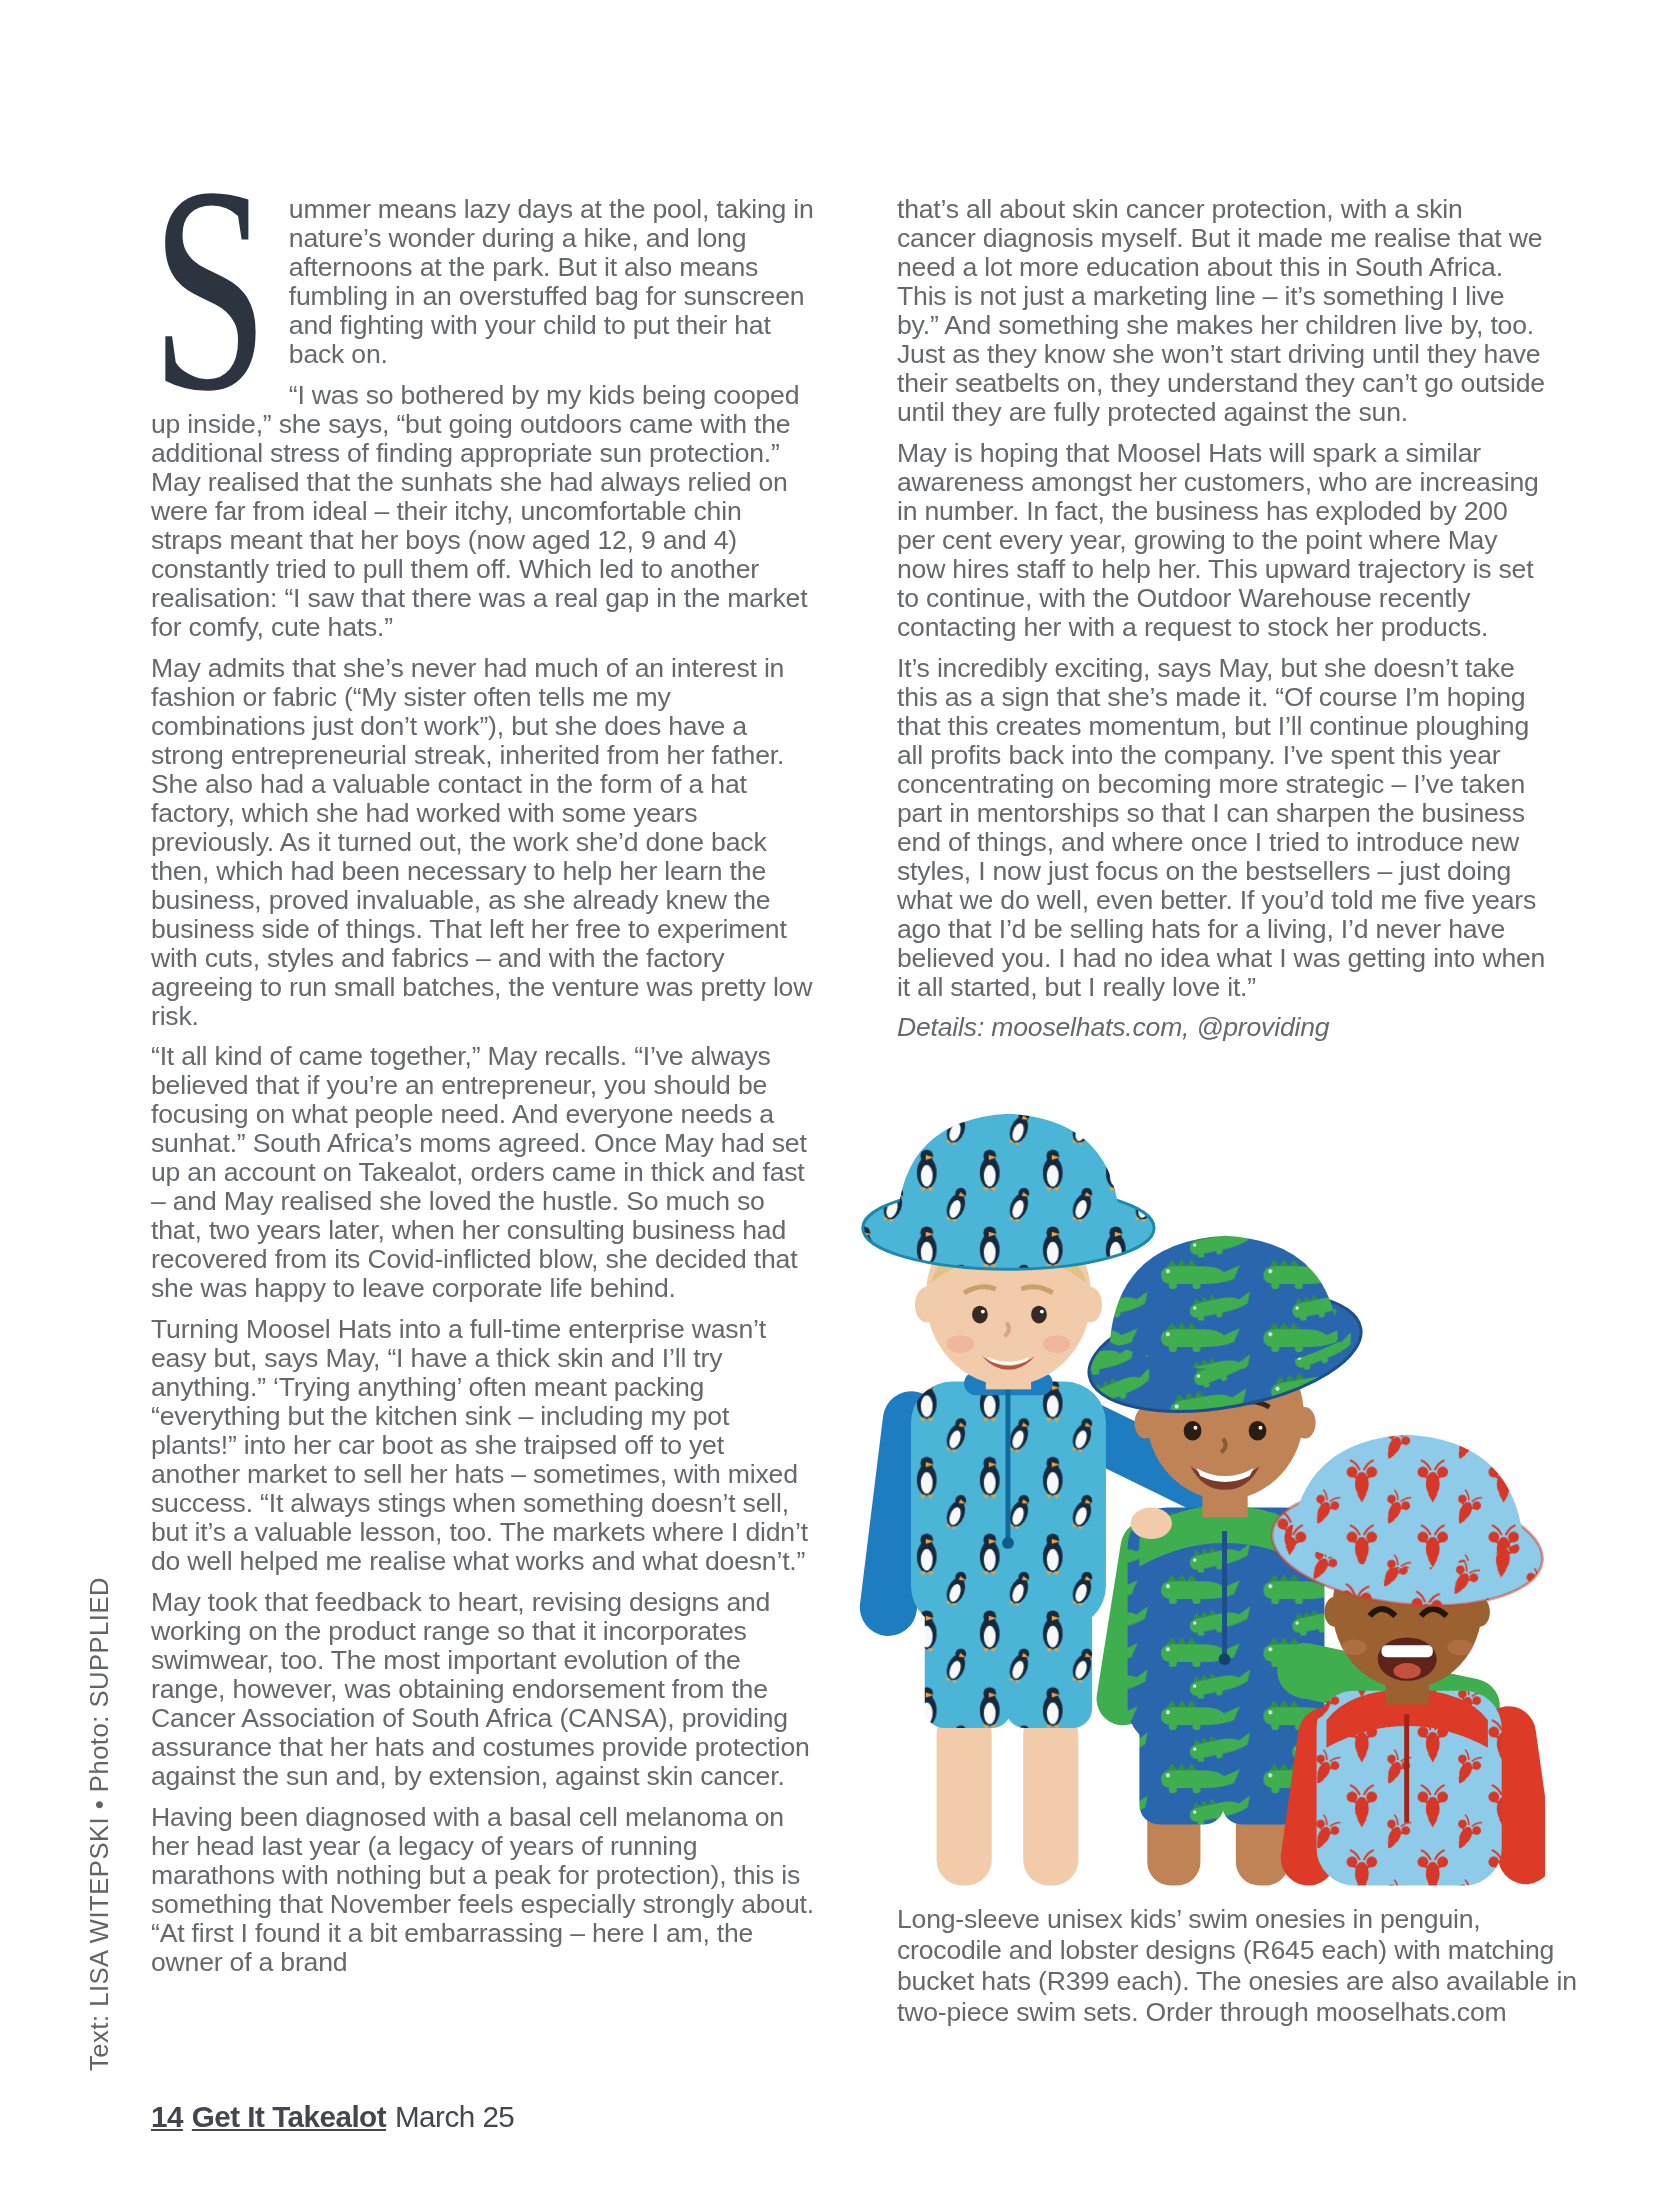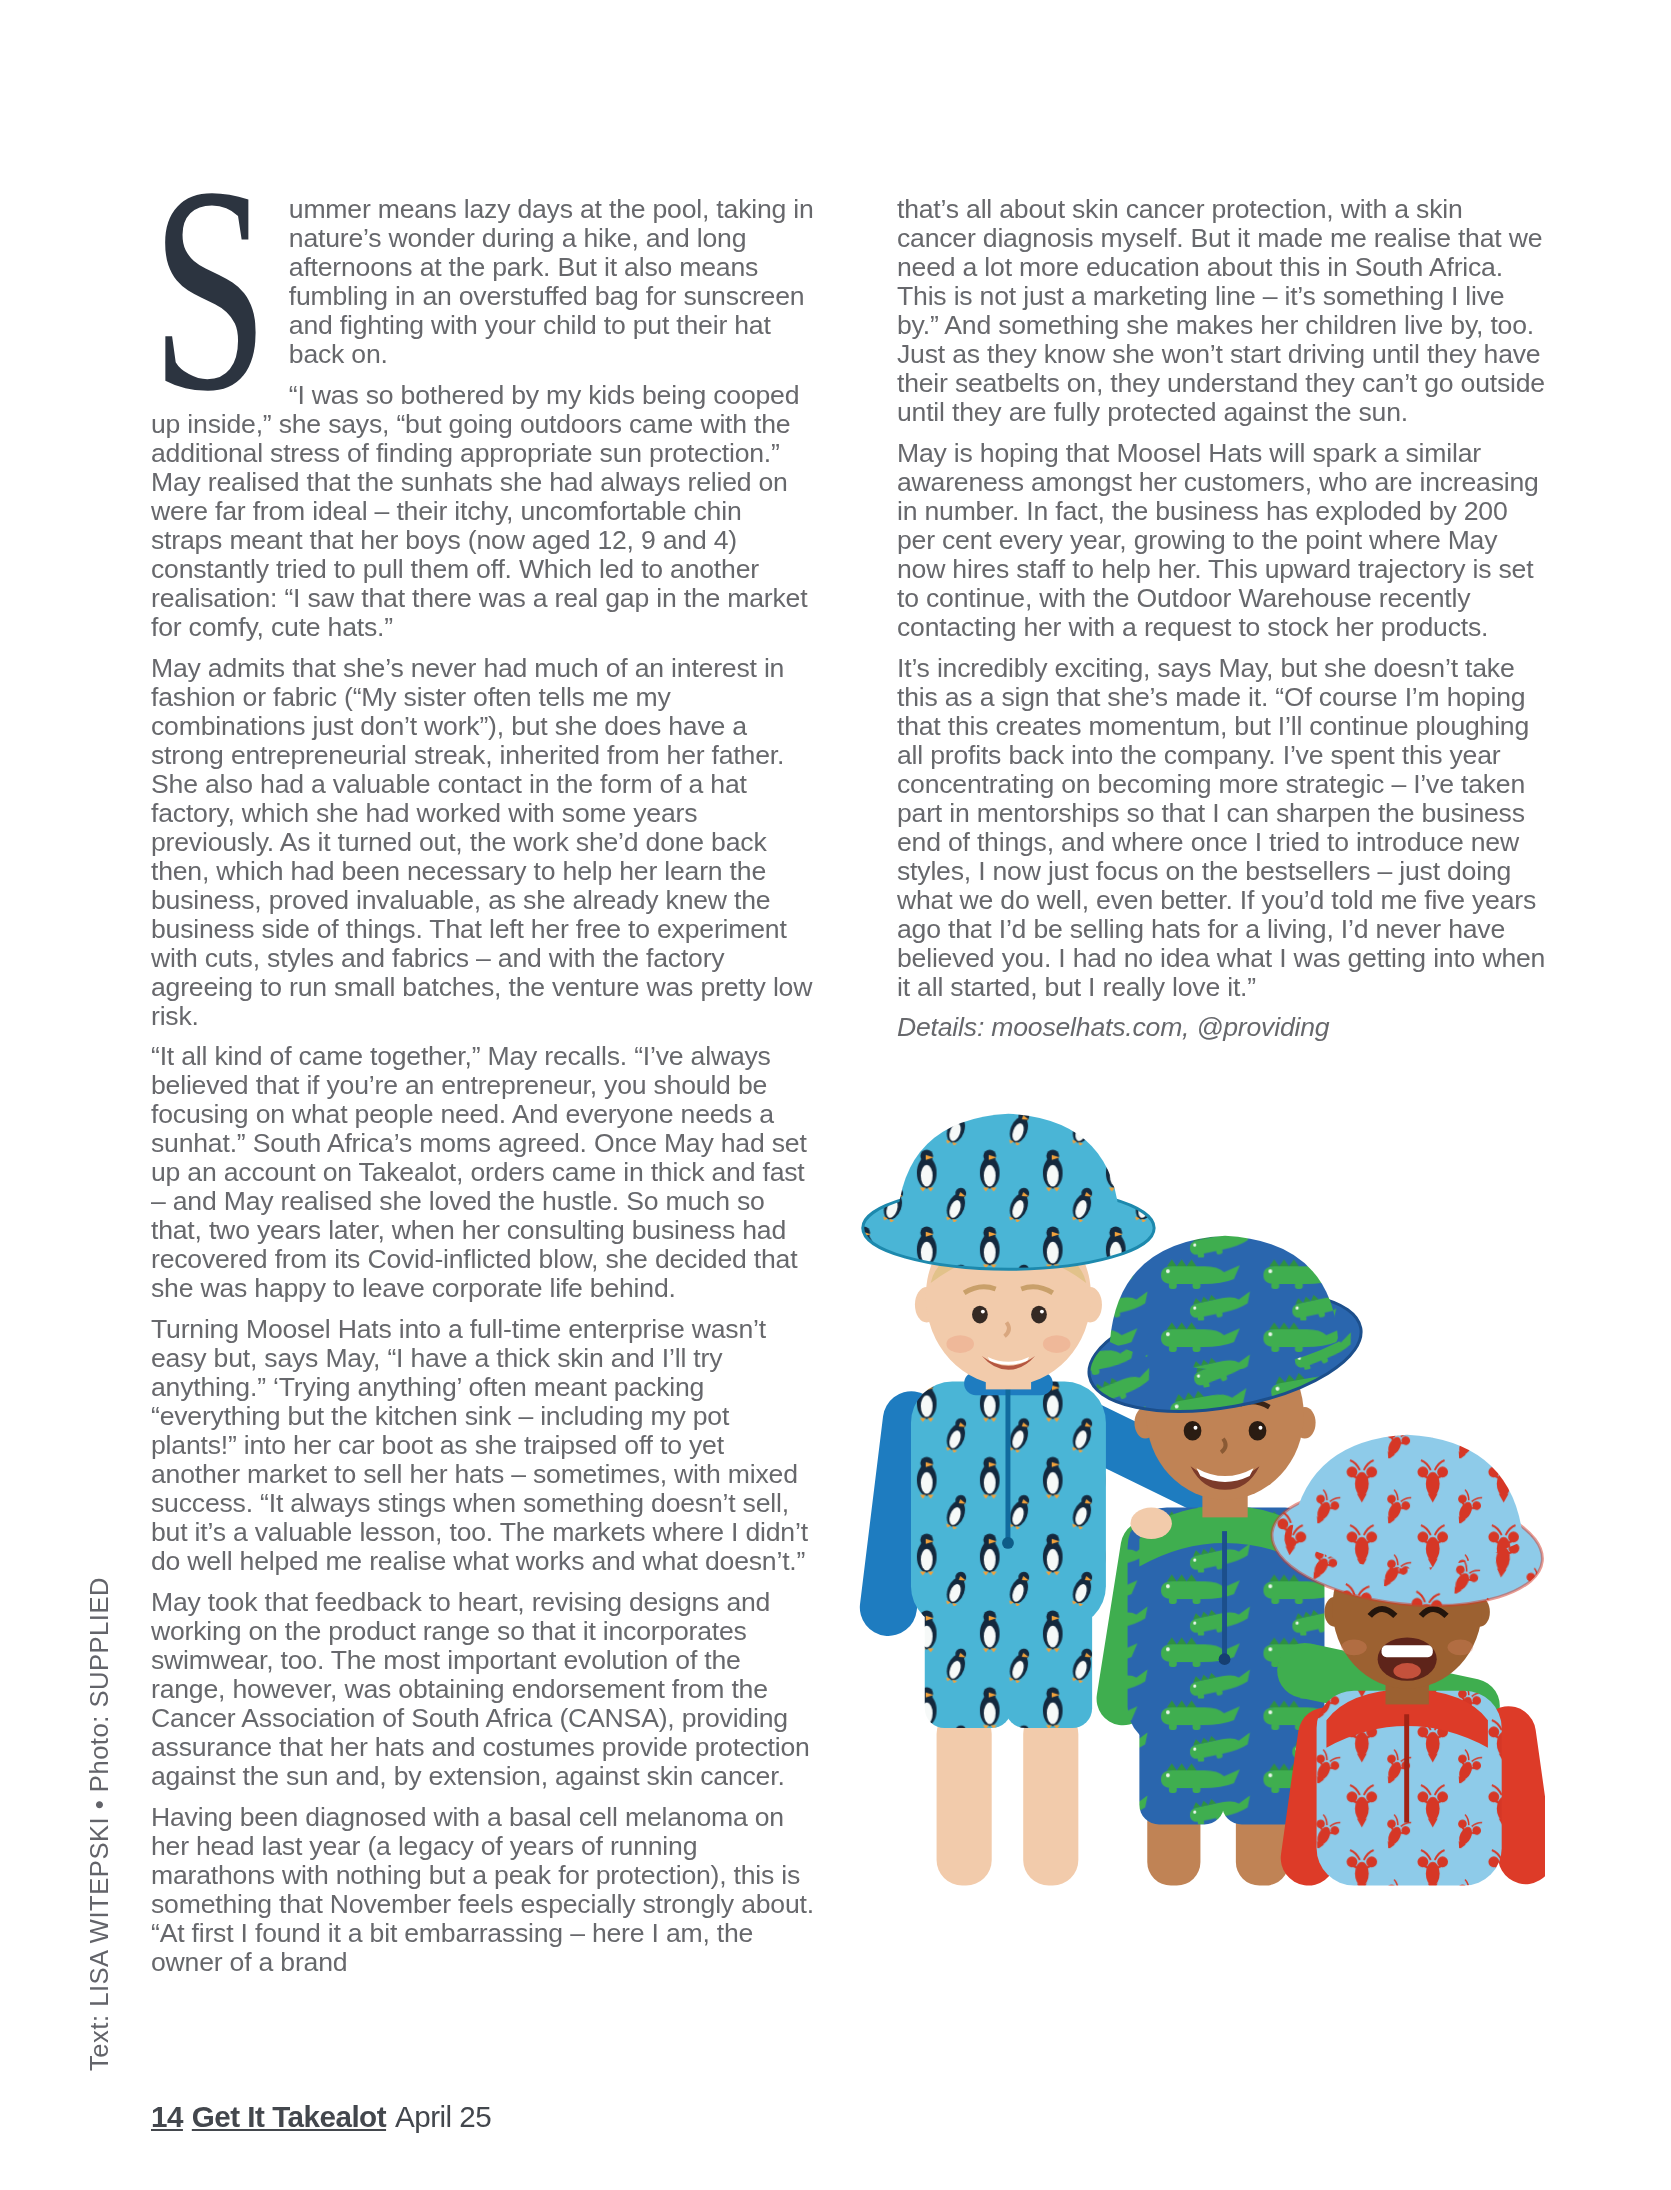--- a/index.html
+++ b/index.html
@@ -247,20 +247,21 @@
           <ellipse cx="624" cy="588" rx="13" ry="8" fill="#d98364" opacity="0.35"></ellipse>
           <g transform="rotate(6 570 486)">
             <ellipse cx="570" cy="486" rx="138" ry="58" fill="url(#pat-lobster)"></ellipse>
             <ellipse cx="570" cy="486" rx="138" ry="58" fill="none" stroke="#d63726" stroke-width="3" opacity="0.5"></ellipse>
           </g>
           <path d="M452 480 Q462 378 570 372 Q678 378 688 480 Q628 508 570 508 Q512 508 452 480 Z" fill="url(#pat-lobster)"></path>
         </g>
       </svg>
     </div>
 
+    <p class="caption">Long-sleeve unisex kids’ swim onesies in penguin, crocodile and lobster designs (R645 each) with matching bucket hats (R399 each). The onesies are also available in two-piece swim sets. Order through mooselhats.com</p>
   </div>
 
   <div class="footer">
-    <span class="b">14</span><span class="b">Get It Takealot</span><span>April 25</span>
+    <span class="b">14</span><span class="b">Get It Takealot</span><span>March 25</span>
   </div>
 
 </div>
 
 
 </body></html>

